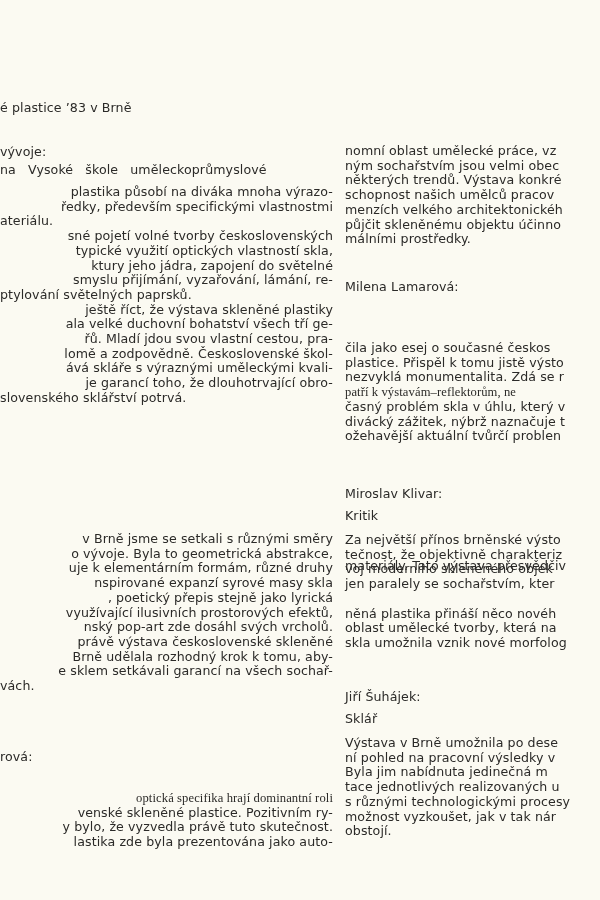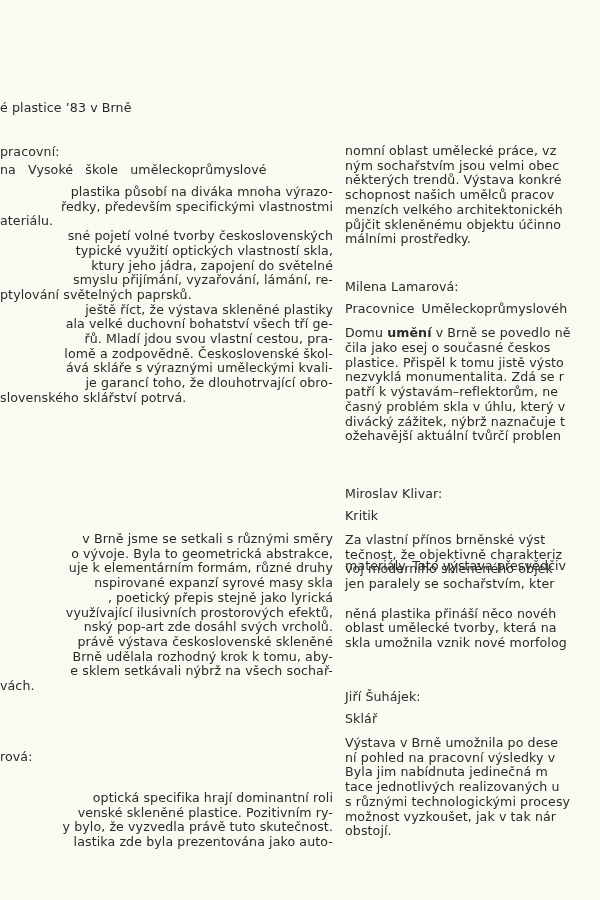--- a/index.html
+++ b/index.html
@@ -20,21 +20,21 @@
   .left { left:0; top:0; width:333px; height:900px; }
   .right { left:345px; top:0; width:255px; height:700px; }
   .b { font-weight:bold; }
 </style>
 </head>
 <body>
 
 <div class="col left">
   <div class="line l" style="top:101px;">é plastice ’83 v Brně</div>
 
-  <div class="line l" style="top:145px;">pracovní:</div>
+  <div class="line l" style="top:145px;">vývoje:</div>
   <div class="line l" style="top:163px; word-spacing:8px;">na  Vysoké  škole  uměleckoprůmyslové</div>
 
   <div id="s1">
       <div class="line" style="top: 185px;">plastika působí na diváka mnoha výrazo-</div>
       <div class="line" style="top: 199.7px;">ředky, především specifickými vlastnostmi</div>
       <div class="line l" style="top: 214.4px;">ateriálu.</div>
       <div class="line" style="top: 229.1px;">sné pojetí volné tvorby československých</div>
       <div class="line" style="top: 243.8px;">typické využití optických vlastností skla,</div>
       <div class="line" style="top: 258.5px;">ktury jeho jádra, zapojení do světelné</div>
       <div class="line" style="top: 273.2px;">smyslu přijímání, vyzařování, lámání, re-</div>
@@ -50,61 +50,59 @@
   <div id="s2">
       <div class="line" style="top: 532px;">v Brně jsme se setkali s různými směry</div>
       <div class="line" style="top: 546.7px;">o vývoje. Byla to geometrická abstrakce,</div>
       <div class="line" style="top: 561.4px;">uje k elementárním formám, různé druhy</div>
       <div class="line" style="top: 576.1px;">nspirované  expanzí  syrové  masy  skla</div>
       <div class="line" style="top: 590.8px;">,  poetický  přepis  stejně  jako  lyrická</div>
       <div class="line" style="top: 605.5px;">využívající ilusivních prostorových efektů,</div>
       <div class="line" style="top: 620.2px;">nský pop-art zde dosáhl svých vrcholů.</div>
       <div class="line" style="top: 634.9px;">právě výstava československé skleněné</div>
       <div class="line" style="top: 649.6px;">Brně udělala rozhodný krok k tomu, aby-</div>
-      <div class="line" style="top: 664.3px;">e sklem setkávali nýbrž na všech sochař-</div>
+      <div class="line" style="top: 664.3px;">e sklem setkávali garancí na všech sochař-</div>
       <div class="line l" style="top: 679px;">vách.</div>
     </div>
 
   <div class="line l" style="top:750px;">rová:</div>
   <div id="s3">
-      <div class="line" style="top: 791px;">optická specifika hrají dominantní roli</div>
+      <div class="line" style="top: 791px; font-family: Liberation Serif, serif;">optická specifika hrají dominantní roli</div>
       <div class="line" style="top: 805.7px;">venské skleněné plastice. Pozitivním ry-</div>
       <div class="line" style="top: 820.4px;">y bylo, že vyzvedla právě tuto skutečnost.</div>
       <div class="line" style="top: 835.1px;">lastika zde byla prezentována jako auto-</div>
     </div>
 </div>
 
 <div class="col right">
   <div id="r0">
       <div class="line" style="top: 144px;">nomní oblast umělecké práce, vz</div>
       <div class="line" style="top: 158.7px;">ným sochařstvím jsou velmi obec</div>
       <div class="line" style="top: 173.4px;">některých trendů. Výstava konkré</div>
       <div class="line" style="top: 188.1px;">schopnost našich umělců pracov</div>
       <div class="line" style="top: 202.8px;">menzích velkého architektonickéh</div>
       <div class="line" style="top: 217.5px;">půjčit skleněnému objektu účinno</div>
       <div class="line" style="top: 232.2px;">málními prostředky.</div>
     </div>
 
   <div class="line" style="top:280px;">Milena Lamarová:</div>
-  <div class="line" style="top:302px; word-spacing:3px;">Pracovnice  Uměleckoprůmyslovéh</div>
-  <div class="line" style="top:326px;"><span>Domu </span><span class="b">umění</span><span> v Brně se povedlo ně</span></div>
   <div id="r1">
       <div class="line" style="top: 341px;">čila jako esej o současné českos</div>
       <div class="line" style="top: 355.7px;">plastice. Přispěl k tomu jistě výsto</div>
       <div class="line" style="top: 370.4px;">nezvyklá monumentalita. Zdá se r</div>
-      <div class="line" style="top: 385.1px;">patří k výstavám–reflektorům, ne</div>
+      <div class="line" style="top: 385.1px; font-family: Liberation Serif, serif;">patří k výstavám–reflektorům, ne</div>
       <div class="line" style="top: 399.8px;">časný problém skla v úhlu, který v</div>
       <div class="line" style="top: 414.5px;">divácký zážitek, nýbrž naznačuje t</div>
       <div class="line" style="top: 429.2px;">ožehavější aktuální tvůrčí problen</div>
     </div>
 
   <div class="line" style="top:487px;">Miroslav Klivar:</div>
   <div class="line" style="top:509px;">Kritik</div>
   <div id="r2">
-      <div class="line" style="top: 533px;">Za vlastní přínos brněnské výst</div>
+      <div class="line" style="top: 533px;">Za největší přínos brněnské výsto</div>
       <div class="line" style="top: 547.7px;">tečnost, že objektivně charakteriz</div>
       <div class="line" style="top: 562.4px;">voj moderního skleněného objek</div>
       <div class="line" style="top: 577.1px;">jen paralely se sochařstvím, kter</div>
       <div class="line" style="top: 559px;">materiály. Tato výstava přesvědčiv</div>
       <div class="line" style="top: 606.5px;">něná plastika přináší něco novéh</div>
       <div class="line" style="top: 621.2px;">oblast umělecké tvorby, která na</div>
       <div class="line" style="top: 635.9px;">skla umožnila vznik nové morfolog</div>
     </div>
 
   <div class="line" style="top:690px;">Jiří Šuhájek:</div>

